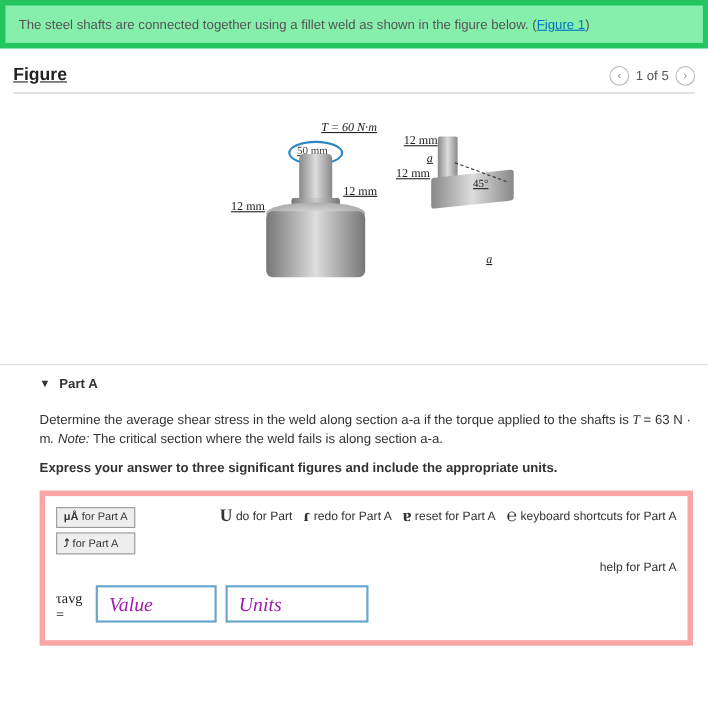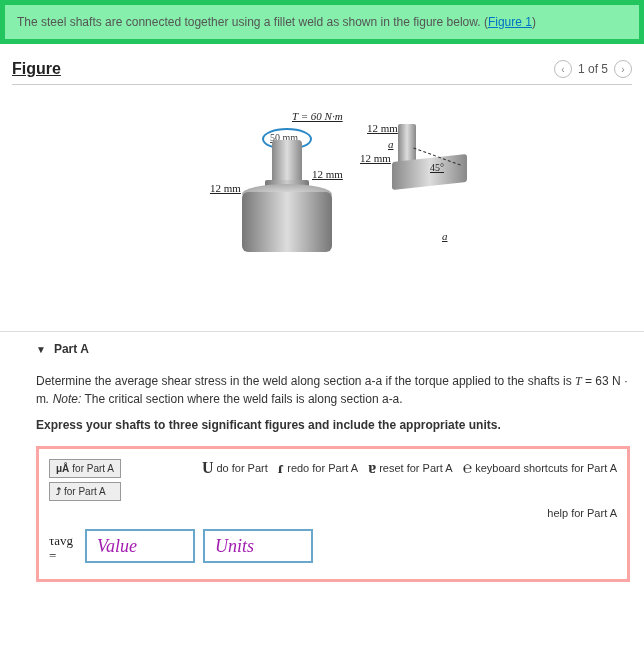--- a/index.html
+++ b/index.html
@@ -94,21 +94,21 @@
   .part-section { padding: 10px 14px 20px 36px; border-top: 1px solid #ddd; margin-top: 6px; }
   .part-header { display: flex; align-items: center; gap: 8px; margin-bottom: 16px; }
   .caret { font-size: 10px; color: #333; cursor: pointer; }
   .part-title { font-weight: bold; font-size: 12px; }
   .question { font-size: 12px; color: #333; margin: 4px 0 8px 0; line-height: 1.5; }
   .question .ital { font-style: italic; font-family: 'Times New Roman', serif; }
   .note { font-style: italic; }
   .instruct { font-weight: bold; margin: 6px 0 12px 0; }
 
   .answer-box {
-    border: 3px solid #fca5a5;
+    border: 5px solid #fca5a5;
     padding: 10px 10px 16px 10px;
     background: #fff;
     position: relative;
   }
   .toolbar-row {
     display: flex; justify-content: space-between; align-items: flex-start;
     margin-bottom: 6px;
   }
   .left-tools { display: flex; flex-direction: column; gap: 4px; }
   .tool-btn {
@@ -133,21 +133,21 @@
     height: 34px; display: flex; align-items: center; justify-content: flex-start;
     padding: 0 10px;
     font-family: 'Times New Roman', serif;
     font-style: italic;
     font-size: 18px;
     color: #a21caf;
     background: #fff;
     cursor: text;
   }
   .val-box { width: 110px; }
-  .unit-box { width: 110px; }
+  .unit-box { width: 130px; }
 </style>
 </head>
 <body>
 
 <div class="intro-box">
   <span>The steel shafts are connected together using a fillet weld as shown in the figure below. (</span><a>Figure 1</a><span>)</span>
 </div>
 
 <div class="figure-section">
   <div class="figure-header">
@@ -185,21 +185,21 @@
 
 <div class="part-section">
   <div class="part-header">
     <span class="caret">▼</span>
     <span class="part-title">Part A</span>
   </div>
 
   <p class="question">
     <span>Determine the average shear stress in the weld along section a-a if the torque applied to the shafts is </span><span class="ital">T</span><span> = 63 </span><span>N · m</span><span class="note">. Note:</span><span> The critical section where the weld fails is along section a-a.</span>
   </p>
-  <p class="question instruct">Express your shafts to three significant figures and include the appropriate units.</p>
+  <p class="question instruct">Express your answer to three significant figures and include the appropriate units.</p>
 
   <div class="answer-box">
     <div class="toolbar-row">
       <div class="left-tools">
         <span class="tool-btn">
           <span style="font-weight:bold;">μÅ</span>
           <span>for Part A</span>
         </span>
         <span class="tool-btn">
           <span style="font-weight:bold;">⤴</span>

